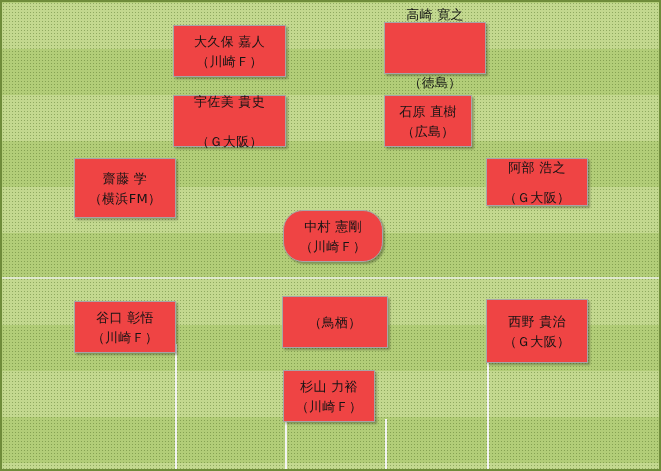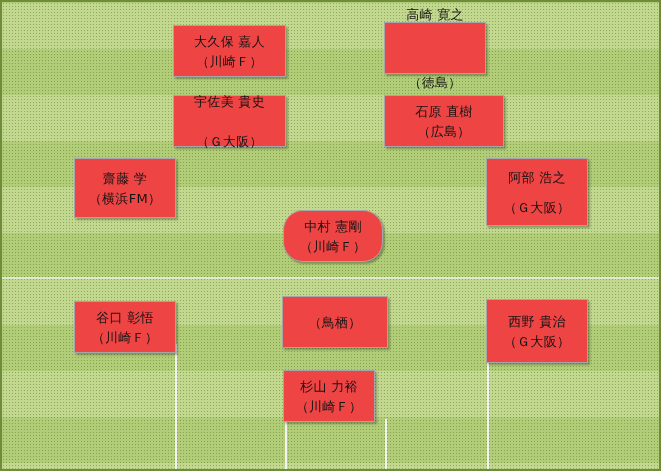--- a/index.html
+++ b/index.html
@@ -90,29 +90,29 @@
         <span class="pclub">（川崎Ｆ）</span>
       </div>
       <div class="player" style="left: 384px; top: 22px; width: 102px; height: 52px; gap: 48px;">
         <span class="pname">高崎 寛之</span>
         <span class="pclub">（徳島）</span>
       </div>
       <div class="player" style="left: 173px; top: 95px; width: 113px; height: 52px; gap: 20px;">
         <span class="pname">宇佐美 貴史</span>
         <span class="pclub">（Ｇ大阪）</span>
       </div>
-      <div class="player" style="left: 384px; top: 95px; width: 120px; height: 52px;">
+      <div class="player" style="left: 384px; top: 95px; width: 88px; height: 52px;">
         <span class="pname">石原 直樹</span>
         <span class="pclub">（広島）</span>
       </div>
       <div class="player" style="left: 74px; top: 158px; width: 102px; height: 60px;">
         <span class="pname">齋藤 学</span>
         <span class="pclub">（横浜FM）</span>
       </div>
-      <div class="player" style="left: 486px; top: 158px; width: 102px; height: 68px; gap: 10px;">
+      <div class="player" style="left: 486px; top: 158px; width: 102px; height: 48px; gap: 10px;">
         <span class="pname">阿部 浩之</span>
         <span class="pclub">（Ｇ大阪）</span>
       </div>
       <div class="player" style="left: 283px; top: 210px; width: 100px; height: 52px; border-radius: 20px;">
         <span class="pname">中村 憲剛</span>
         <span class="pclub">（川崎Ｆ）</span>
       </div>
       <div class="player" style="left: 74px; top: 301px; width: 102px; height: 52px;">
         <span class="pname">谷口 彰悟</span>
         <span class="pclub">（川崎Ｆ）</span>

